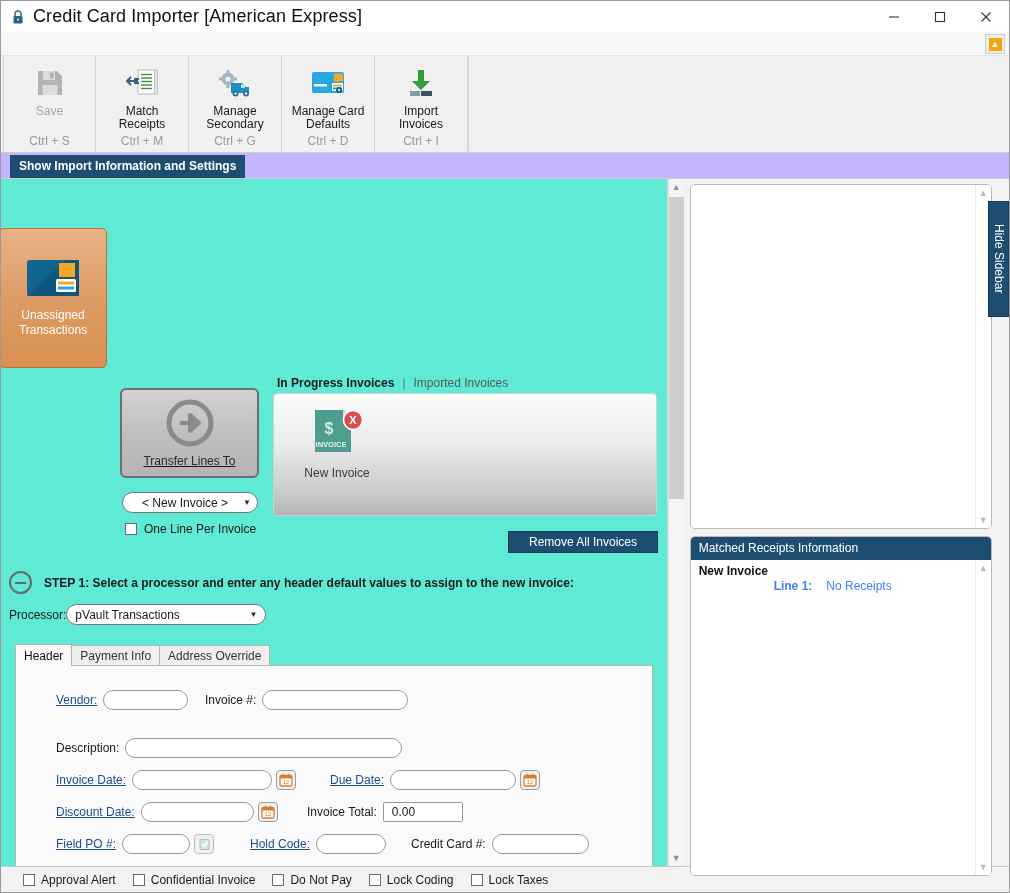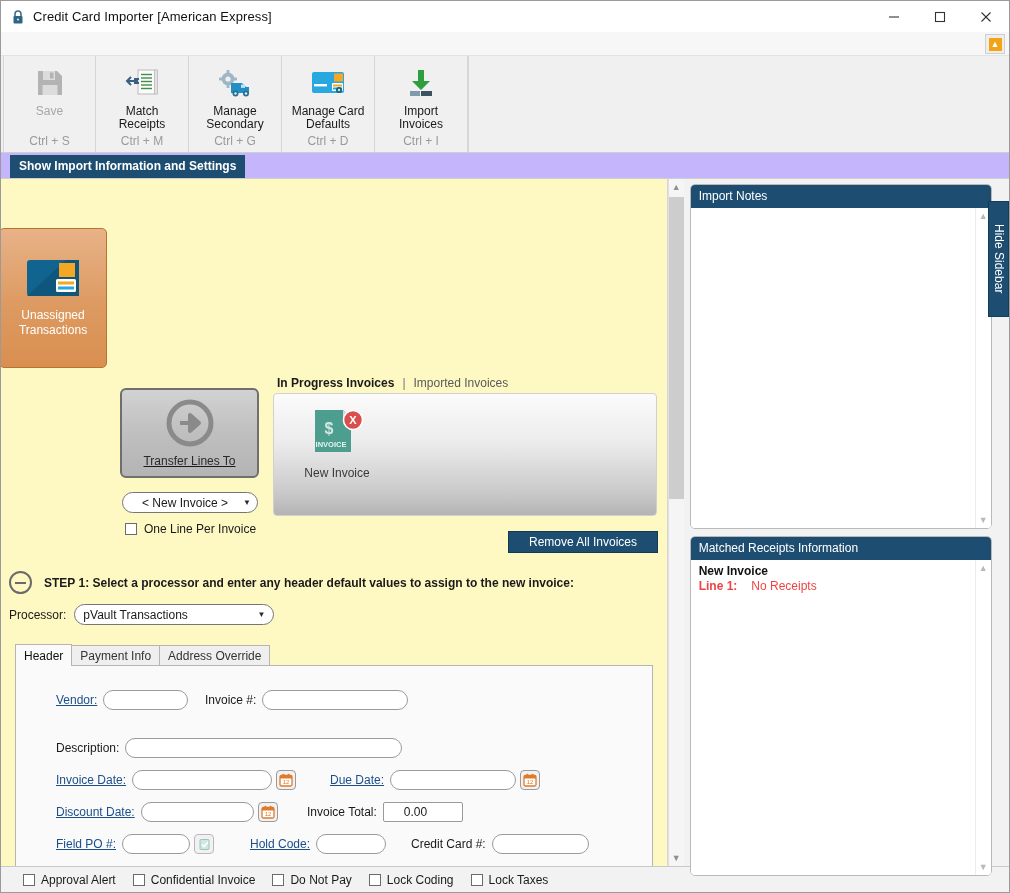--- a/index.html
+++ b/index.html
@@ -21,21 +21,21 @@
   }
 
   
   .titlebar {
     height: 31px; background: #ffffff;
     display: flex; align-items: center;
     flex: 0 0 31px;
     position: relative;
   }
   .titlebar .lock-icon { margin-left: 10px; margin-right: 8px; display:flex; align-items:center; }
-  .title-text { font-size: 13px; color: #111; letter-spacing: .1px; }
+  .title-text { font-size: 18px; color: #111; letter-spacing: .1px; }
   .wincontrols { position:absolute; right:0; top:0; height:31px; display:flex; }
   .wc {
     width: 46px; height: 31px;
     display:flex; align-items:center; justify-content:center;
     color:#333; font-size: 13px; background: #ffffff;
   }
   .wc svg { display:block; }
 
   
   .substrip {
@@ -91,21 +91,21 @@
     padding: 4px 9px 5px 9px;
     margin-left: 9px;
     white-space:nowrap;
   }
 
   
   .body { flex: 1 1 auto; display:flex; min-height:0; position:relative; }
 
   
   .leftpane {
-    width: 668px; background:#fef9c3;
+    width: 668px; background:#5eead4;
     position: relative; overflow: hidden;
     border-right: 1px solid #d6d6d6;
   }
   .vscroll-outer {
     width: 16px; background:#f5f5f5;
     border-left:1px solid #e0e0e0;
     position: relative; flex: 0 0 16px;
   }
   .vs-arrow {
     height:16px; display:flex; align-items:center; justify-content:center;
@@ -190,21 +190,21 @@
   }
   .collapse-circle {
     width:23px;height:23px;border-radius:50%;
     border:2px solid #6a6a6a; display:flex;align-items:center;justify-content:center;
   }
   .collapse-circle i { display:block; width:11px;height:2px;background:#6a6a6a; }
   .step1 .txt { font-size:12px; font-weight:bold; color:#1a1a1a; }
 
   .proc-row {
     position:absolute; left:8px; top:425px;
-    display:flex; align-items:center; gap:8px;
+    display:flex; align-items:center; gap:0;
   }
   .proc-row .lab { font-size:12px; }
   .proc-select {
     width:200px;height:21px;
     background:#fff;border:1px solid #767676;border-radius:11px;
     display:flex;align-items:center; padding:0 8px;
     font-size:12px;
   }
   .proc-select .cap { flex:1; }
   .proc-select .arr { font-size:8px; color:#2b2b2b; }
@@ -229,21 +229,21 @@
     overflow:hidden;
   }
 
   
   .fld { position:absolute; display:flex; align-items:center; }
   .lab { font-size:12px; color:#1a1a1a; white-space:nowrap; }
   .lab.link { color:#1b4f8a; text-decoration:underline; cursor:pointer; }
   .inp {
     height:20px; background:#fff;
     border:1px solid #9a9a9a; border-radius:10px;
-    margin-left:6px; font-size:12px; padding:0 20px;
+    margin-left:6px; font-size:12px; padding:0 8px;
     display:flex; align-items:center; color:#1a1a1a;
   }
   .calbtn {
     width:20px;height:20px;margin-left:4px;
     border:1px solid #9a9a9a;border-radius:4px;
     background:#f1f1f1;
     display:flex;align-items:center;justify-content:center;
   }
   .chkbtn {
     width:20px;height:20px;margin-left:4px;
@@ -284,21 +284,21 @@
   .cb-scroll {
     width:16px; background:#fff; border-left:1px solid #ededed;
     position:relative;
   }
   .cb-scroll .a {
     position:absolute; left:0; right:0;
     display:flex;align-items:center;justify-content:center;
     color:#b9b9b9; font-size:9px; height:16px;
   }
   .mri-line1 { font-size:12px; font-weight:bold; color:#111; }
-  .mri-line2 { font-size:12px; color:#ef4444; margin-top:1px; }
+  .mri-line2 { font-size:12px; color:#3b82f6; margin-top:1px;text-align:center; }
   .mri-line2 b { font-weight:bold; }
   .mri-line2 span.sp { display:inline-block; width:14px; }
 
   .hide-sidebar {
     position:absolute; right:0px; top:22px;
     width:21px; height:116px;
     background:#1d4e72; border:1px solid #143b57;
     color:#fff; font-size:12px;
     display:flex; align-items:center; justify-content:center;
   }
@@ -629,21 +629,20 @@
 
     <div class="vscroll-outer">
       <div class="vs-arrow">▲</div>
       <div class="vs-thumb" style="top:18px;height:302px;"></div>
       <div class="vs-arrow bottom">▼</div>
     </div>
 
     <div class="rightpane">
 
       <div class="card" style="left:6px; top:5px; width:302px; height:345px;">
-        <div class="card-head">Import Notes</div>
         <div class="card-body">
           <div class="content"></div>
           <div class="cb-scroll">
             <div class="a" style="top:0;">▲</div>
             <div class="a" style="bottom:0;">▼</div>
           </div>
         </div>
       </div>
 
       <div class="card" style="left:6px; top:357px; width:302px; height:340px;">

